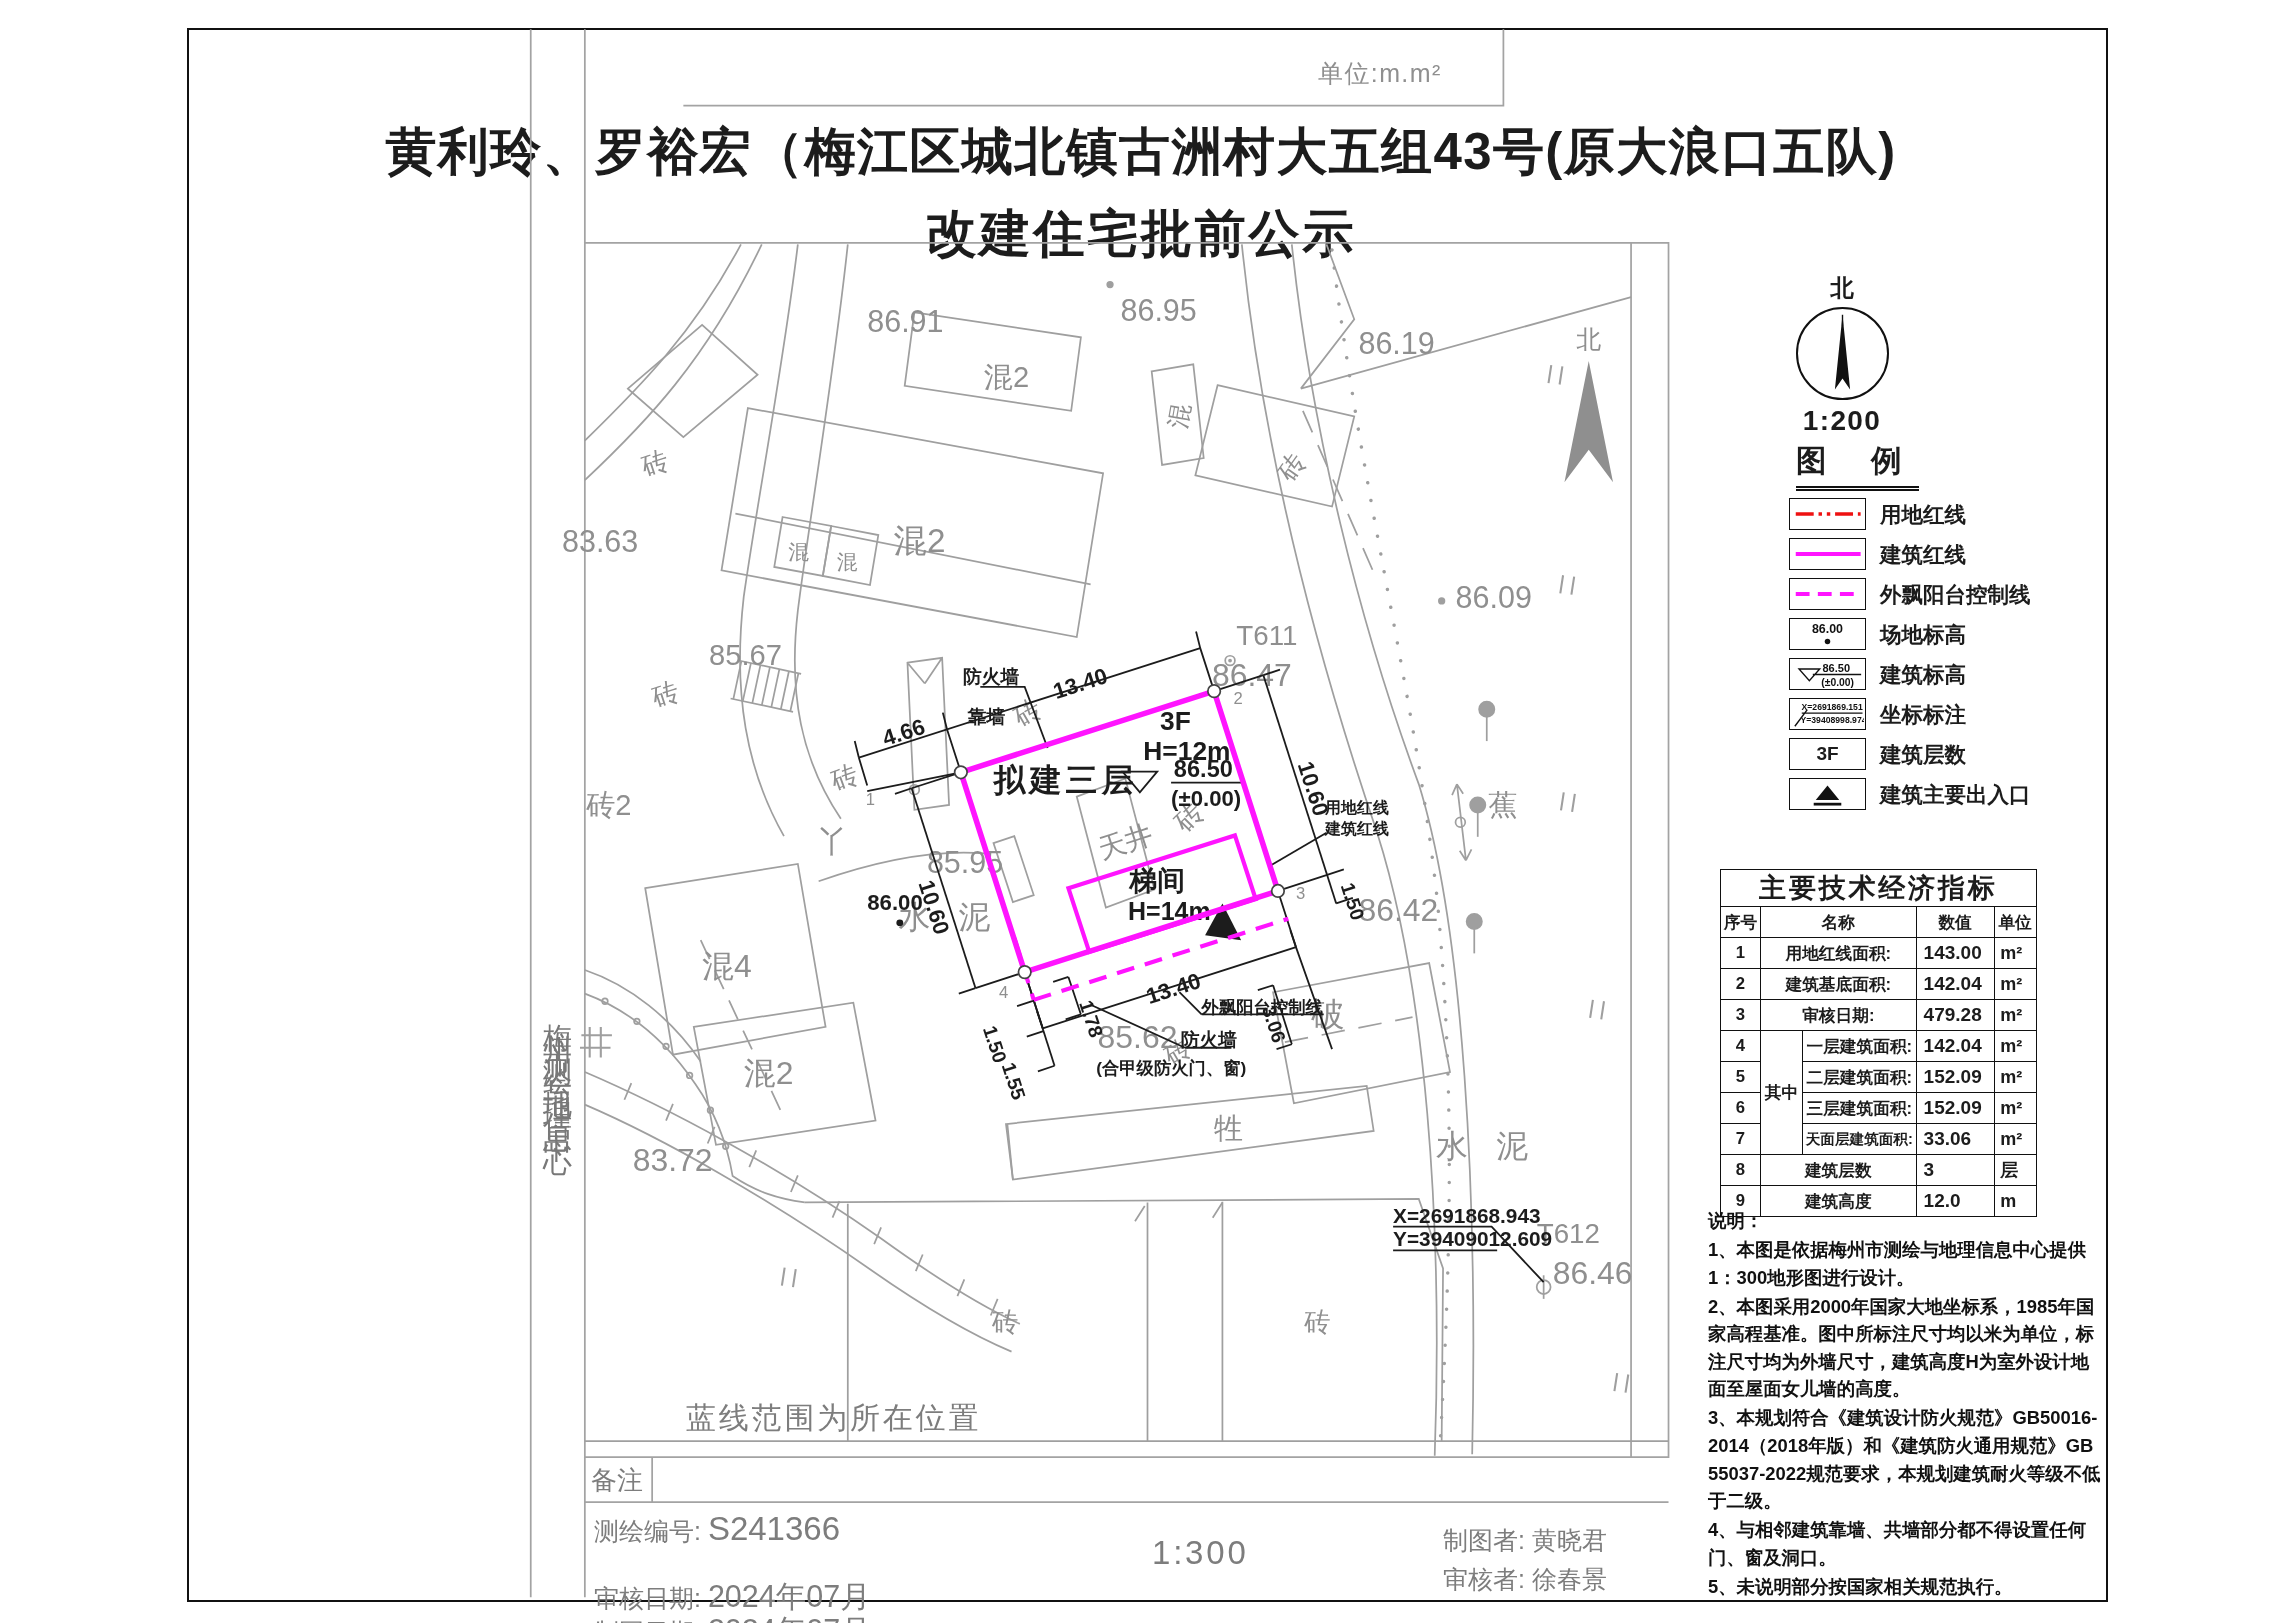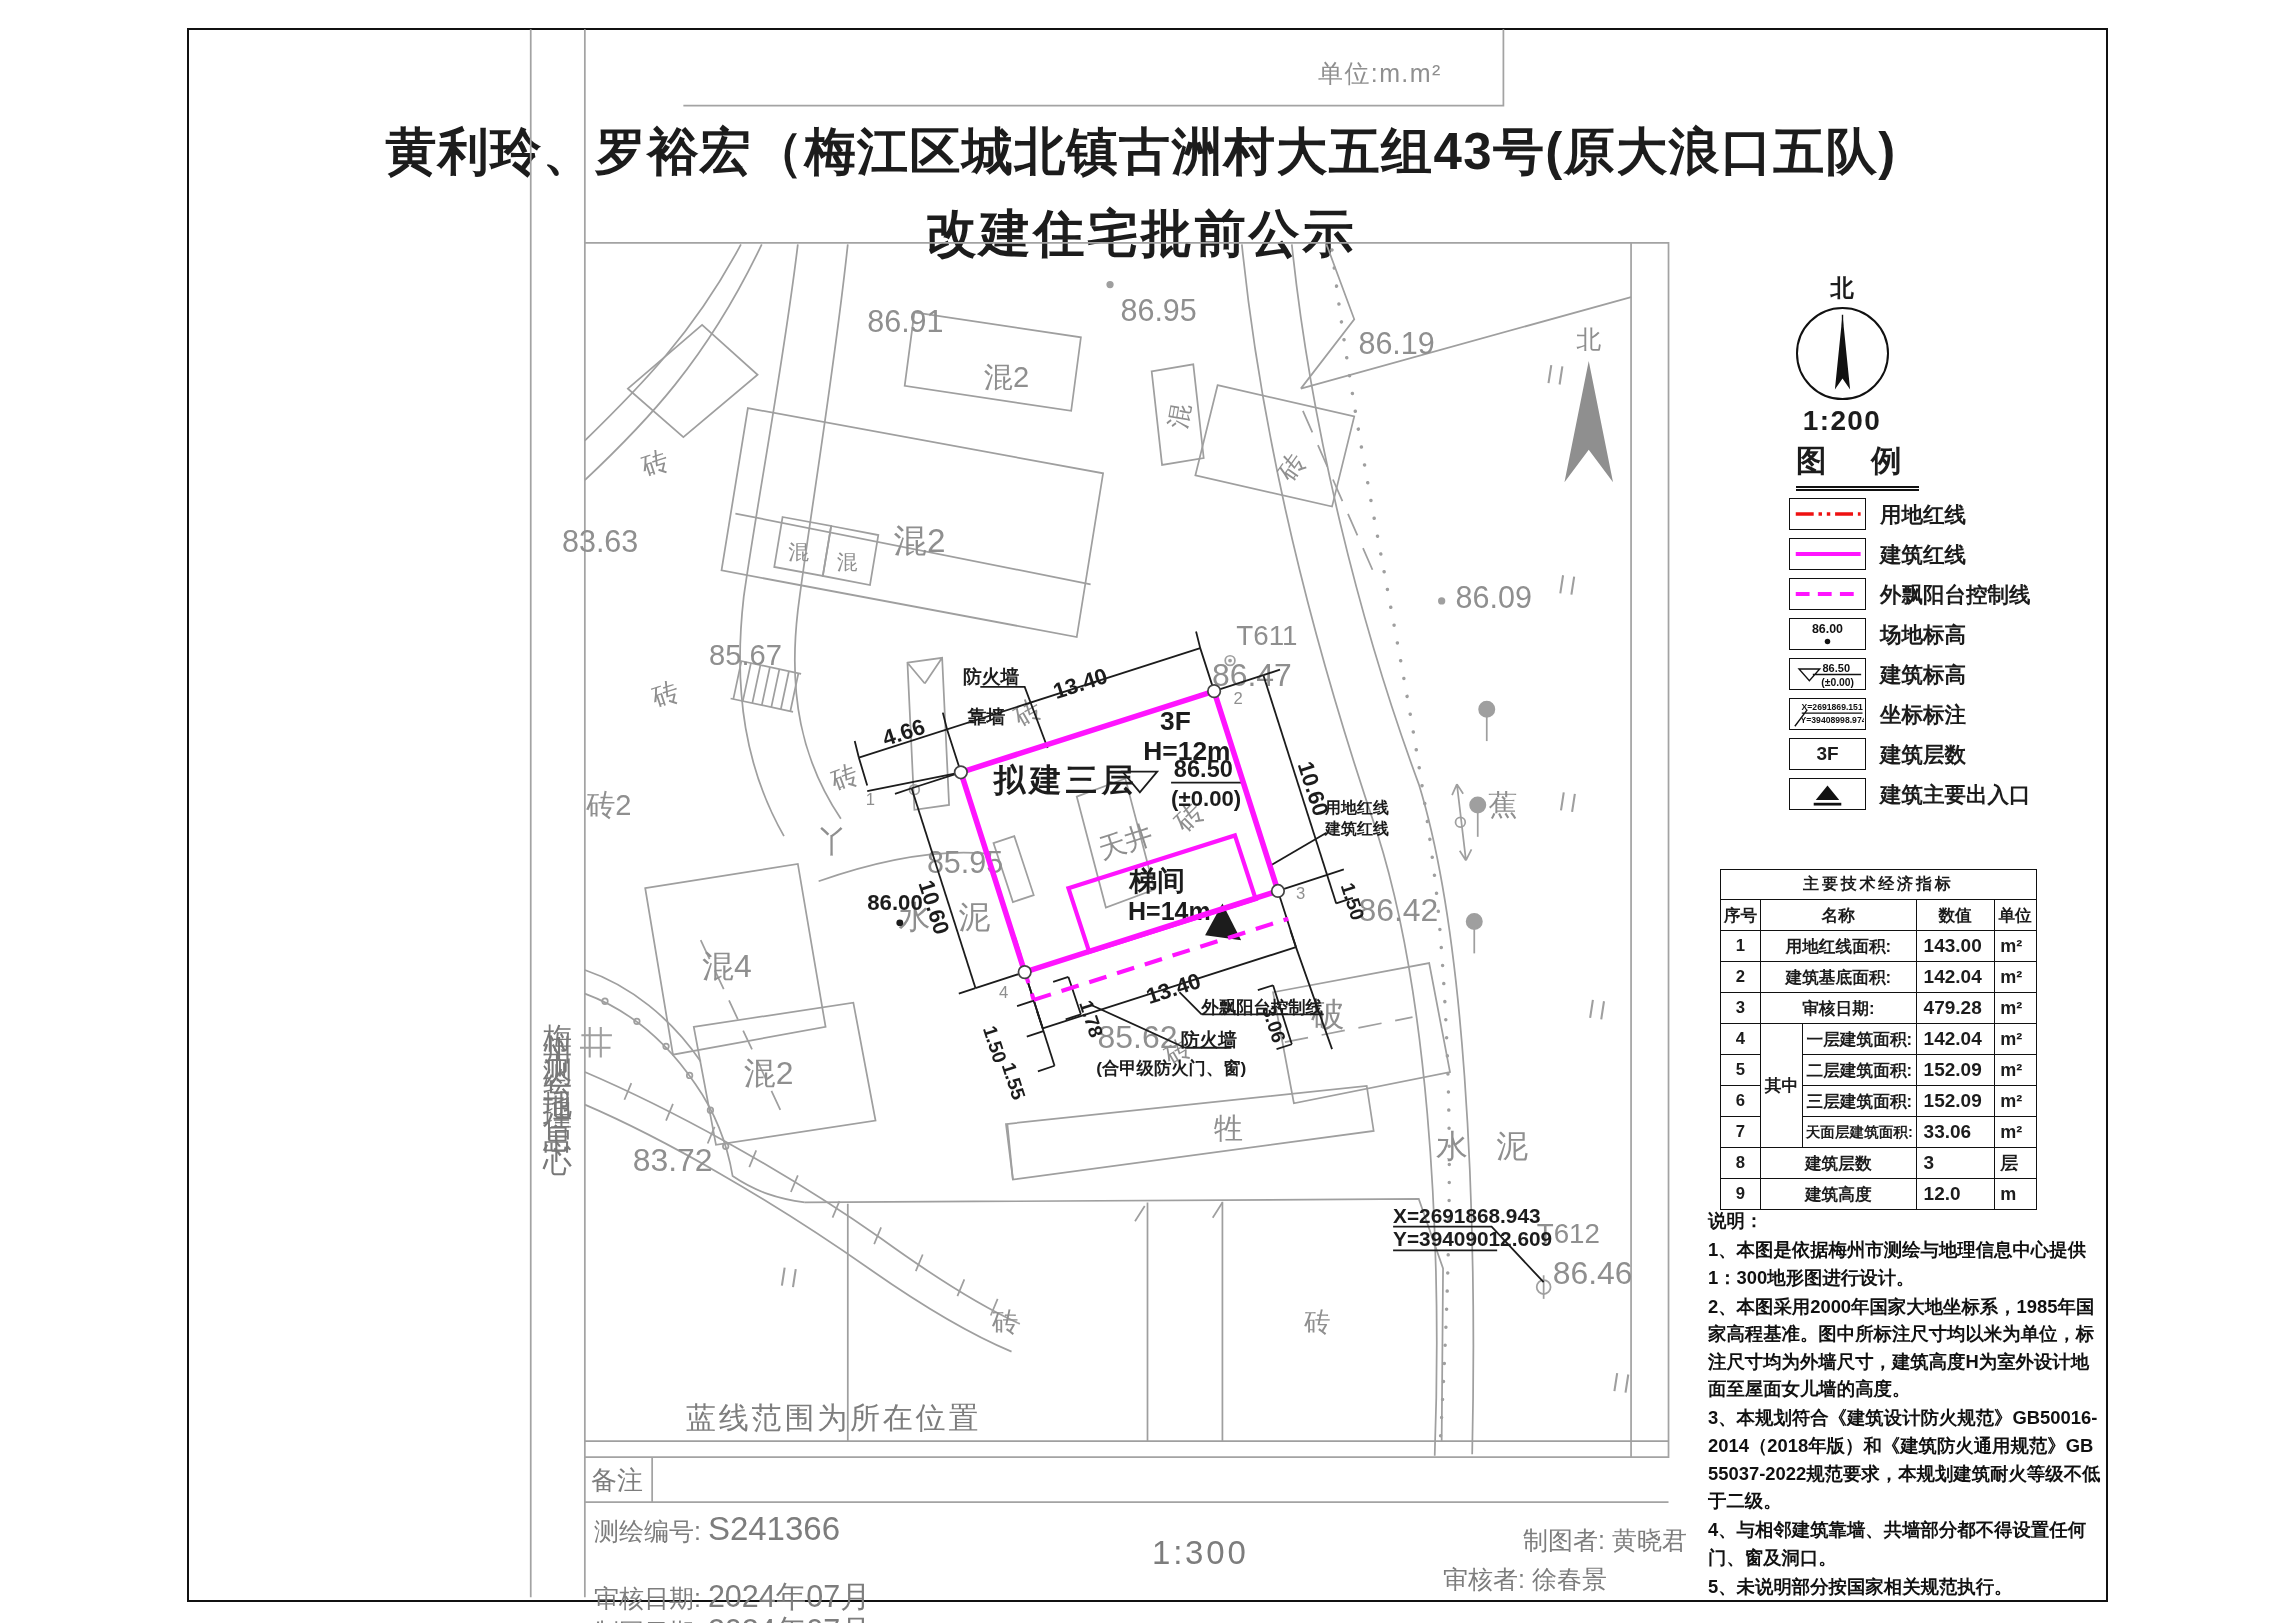--- a/index.html
+++ b/index.html
@@ -22,36 +22,36 @@
   .legend-title{left:1796px;top:441px;font-size:30.5px;font-weight:bold;letter-spacing:18px;
                 border-bottom:5.6px double #111;padding-bottom:4.2px;}
   .legend{left:1789px;top:494px;}
   .legend-row{display:flex;align-items:center;height:40px;}
   .legend-box{width:75px;height:30.5px;border:1.7px solid #111;display:flex;align-items:center;
               justify-content:center;background:#fff;flex:0 0 auto;}
   .legend-label{margin-left:14px;font-size:21.5px;font-weight:bold;white-space:nowrap;}
   table.tech{left:1720px;top:869px;border-collapse:collapse;table-layout:fixed;background:#fff;}
   table.tech td{border:1.7px solid #111;font-size:16.7px;font-weight:bold;text-align:center;
                 padding:0 2.8px;height:30px;overflow:hidden;white-space:nowrap;}
-  table.tech td.tt{font-size:16px;letter-spacing:2.8px;height:29px;}
+  table.tech td.tt{font-size:27px;letter-spacing:2.8px;height:29px;}
   table.tech td.val{text-align:left;padding-left:7px;font-size:19px;}
   table.tech td.unit{text-align:left;padding-left:5.6px;font-size:18px;}
   .notes{left:1708px;top:1207px;width:397px;font-size:18.4px;font-weight:bold;line-height:1.5;color:#111;}
   .notes .nt{margin:0 0 1.4px 0;}
   
   .ftr{color:#7d7d7d;white-space:nowrap;}
   .remark-label{left:591px;top:1463px;font-size:26px;}
   .remark-text{left:686px;top:1398px;font-size:30px;letter-spacing:2.8px;}
   .survey-no{left:594px;top:1510px;font-size:25px;}
   .survey-no b{font-size:33px;font-weight:normal;}
   .draw-date{left:594px;top:1611px;font-size:25px;}
   .draw-date b,.review-date b{font-size:30.5px;font-weight:normal;}
   .review-date{left:594px;top:1577px;font-size:25px;}
   .map-scale{left:1152px;top:1534px;font-size:33px;letter-spacing:2.8px;}
-  .drafter{left:1523px;top:1524px;font-size:25px;}
+  .drafter{left:1443px;top:1524px;font-size:25px;}
   .reviewer{left:1443px;top:1563px;font-size:25px;}
   svg{position:absolute;left:0;top:0;}
   svg text{font-family:"Liberation Sans","DejaVu Sans",sans-serif;}
 </style>
 </head>
 <body>
 
 <div class="sheet">
 
   <div class="abs page-border"></div>

